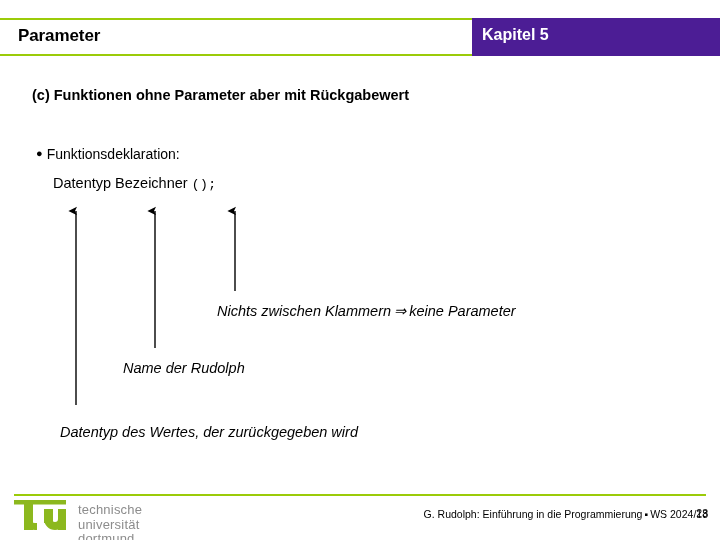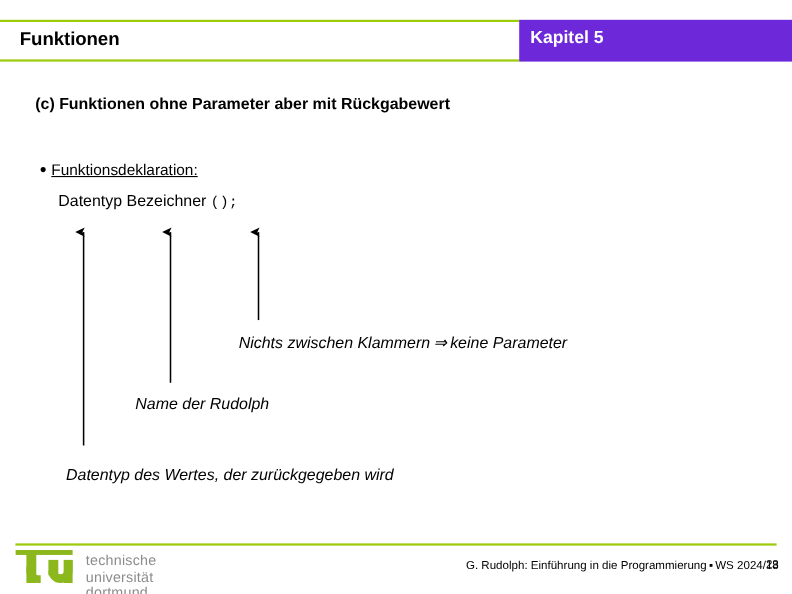--- a/index.html
+++ b/index.html
@@ -38,21 +38,21 @@
     width: 472px;
     height: 2px;
     background: #9BCB09;
   }
   .header-green {
     position: absolute;
     left: 472px;
     top: 0;
     width: 248px;
     height: 38px;
-    background: #6d28d9;
+    background: #4c1d95;
   }
   .header-title {
     position: absolute;
     left: 18px;
     top: 8px;
     font-size: 17px;
     font-weight: bold;
     color: #000000;
     letter-spacing: -0.1px;
   }
@@ -83,21 +83,20 @@
     font-size: 14px;
     color: #000000;
     white-space: nowrap;
   }
   .decl-heading .bullet {
     font-size: 11px;
     vertical-align: 2px;
     margin-right: 4px;
   }
   .decl-heading .underlined {
-    text-decoration: underline;
   }
 
   .decl-line {
     position: absolute;
     left: 53px;
     top: 175px;
     font-size: 14.5px;
     color: #000000;
     white-space: nowrap;
   }
@@ -176,21 +175,21 @@
     color: #000000;
   }
   .sep { padding: 0 2px; }
 </style>
 </head>
 <body>
 
 <div class="header">
   <div class="header-rule-top"></div>
   <div class="header-rule-bottom"></div>
-  <div class="header-title">Funktionen</div>
+  <div class="header-title">Parameter</div>
   <div class="header-green">
     <div class="header-chapter">Kapitel 5</div>
   </div>
 </div>
 
 <div class="subtitle">(c) Funktionen ohne Parameter aber mit Rückgabewert</div>
 
 <div class="decl-heading">
   <span class="bullet">●</span><span class="underlined">Funktionsdeklaration:</span>
 </div>

